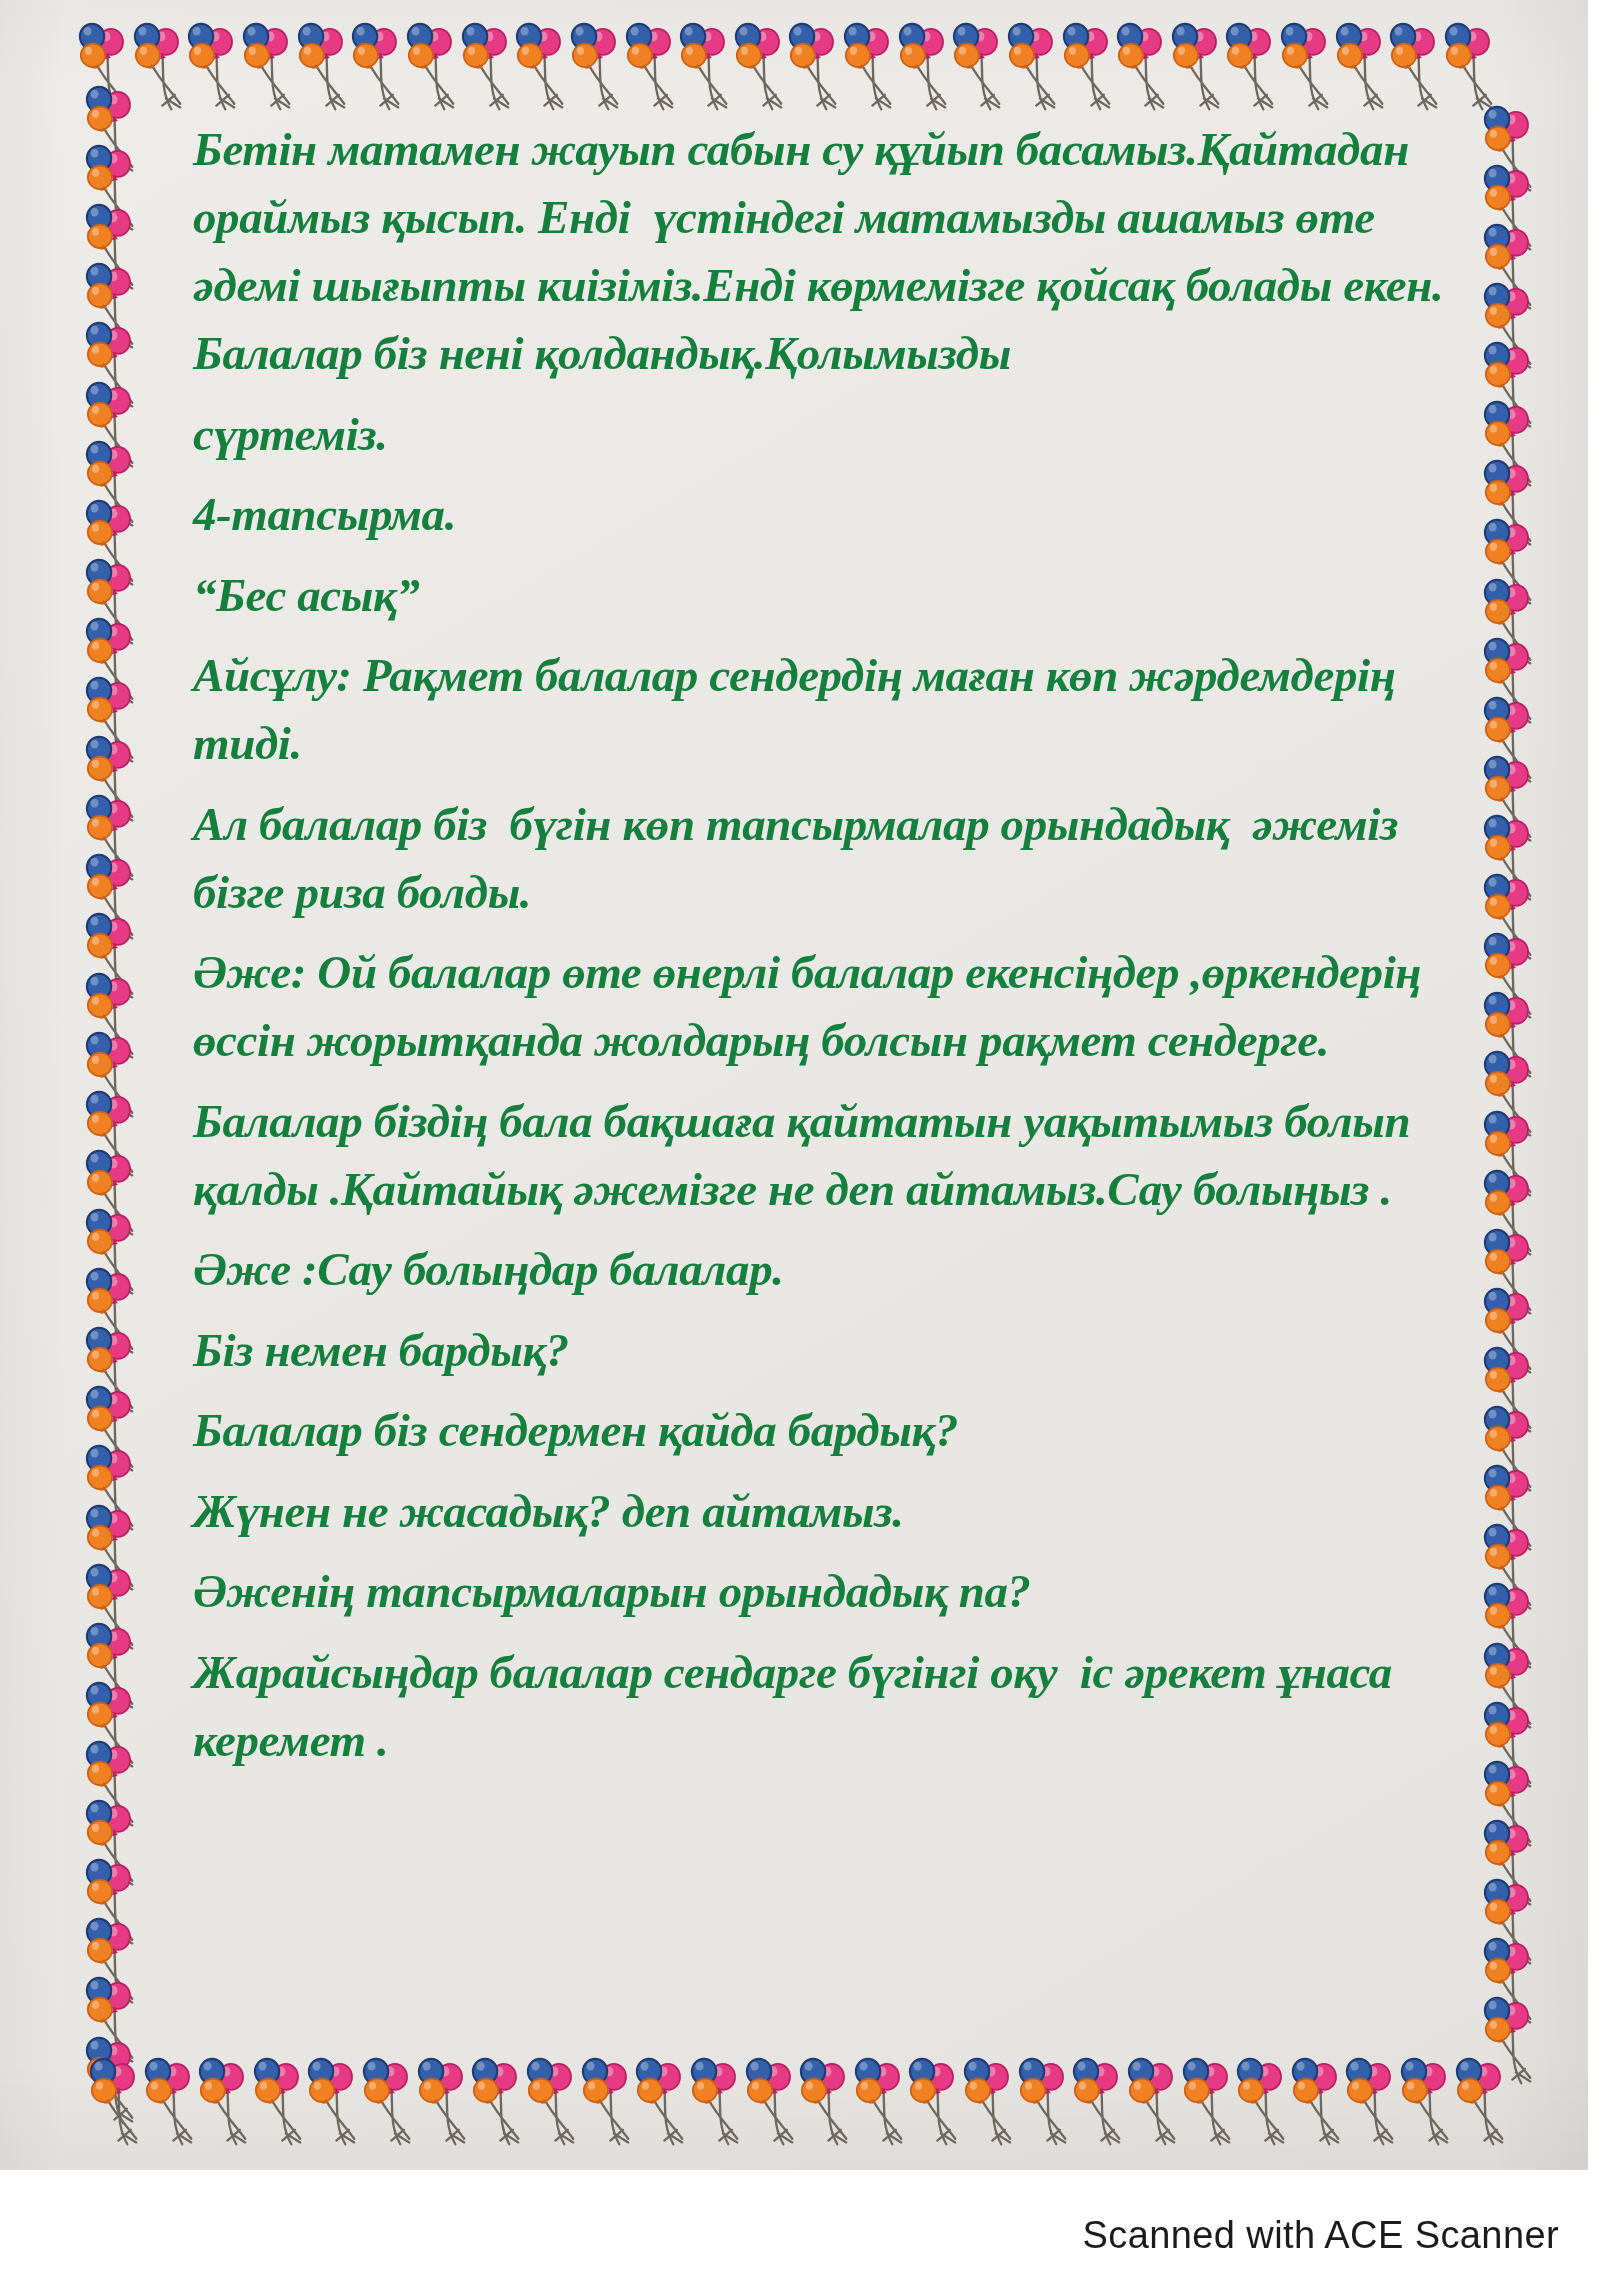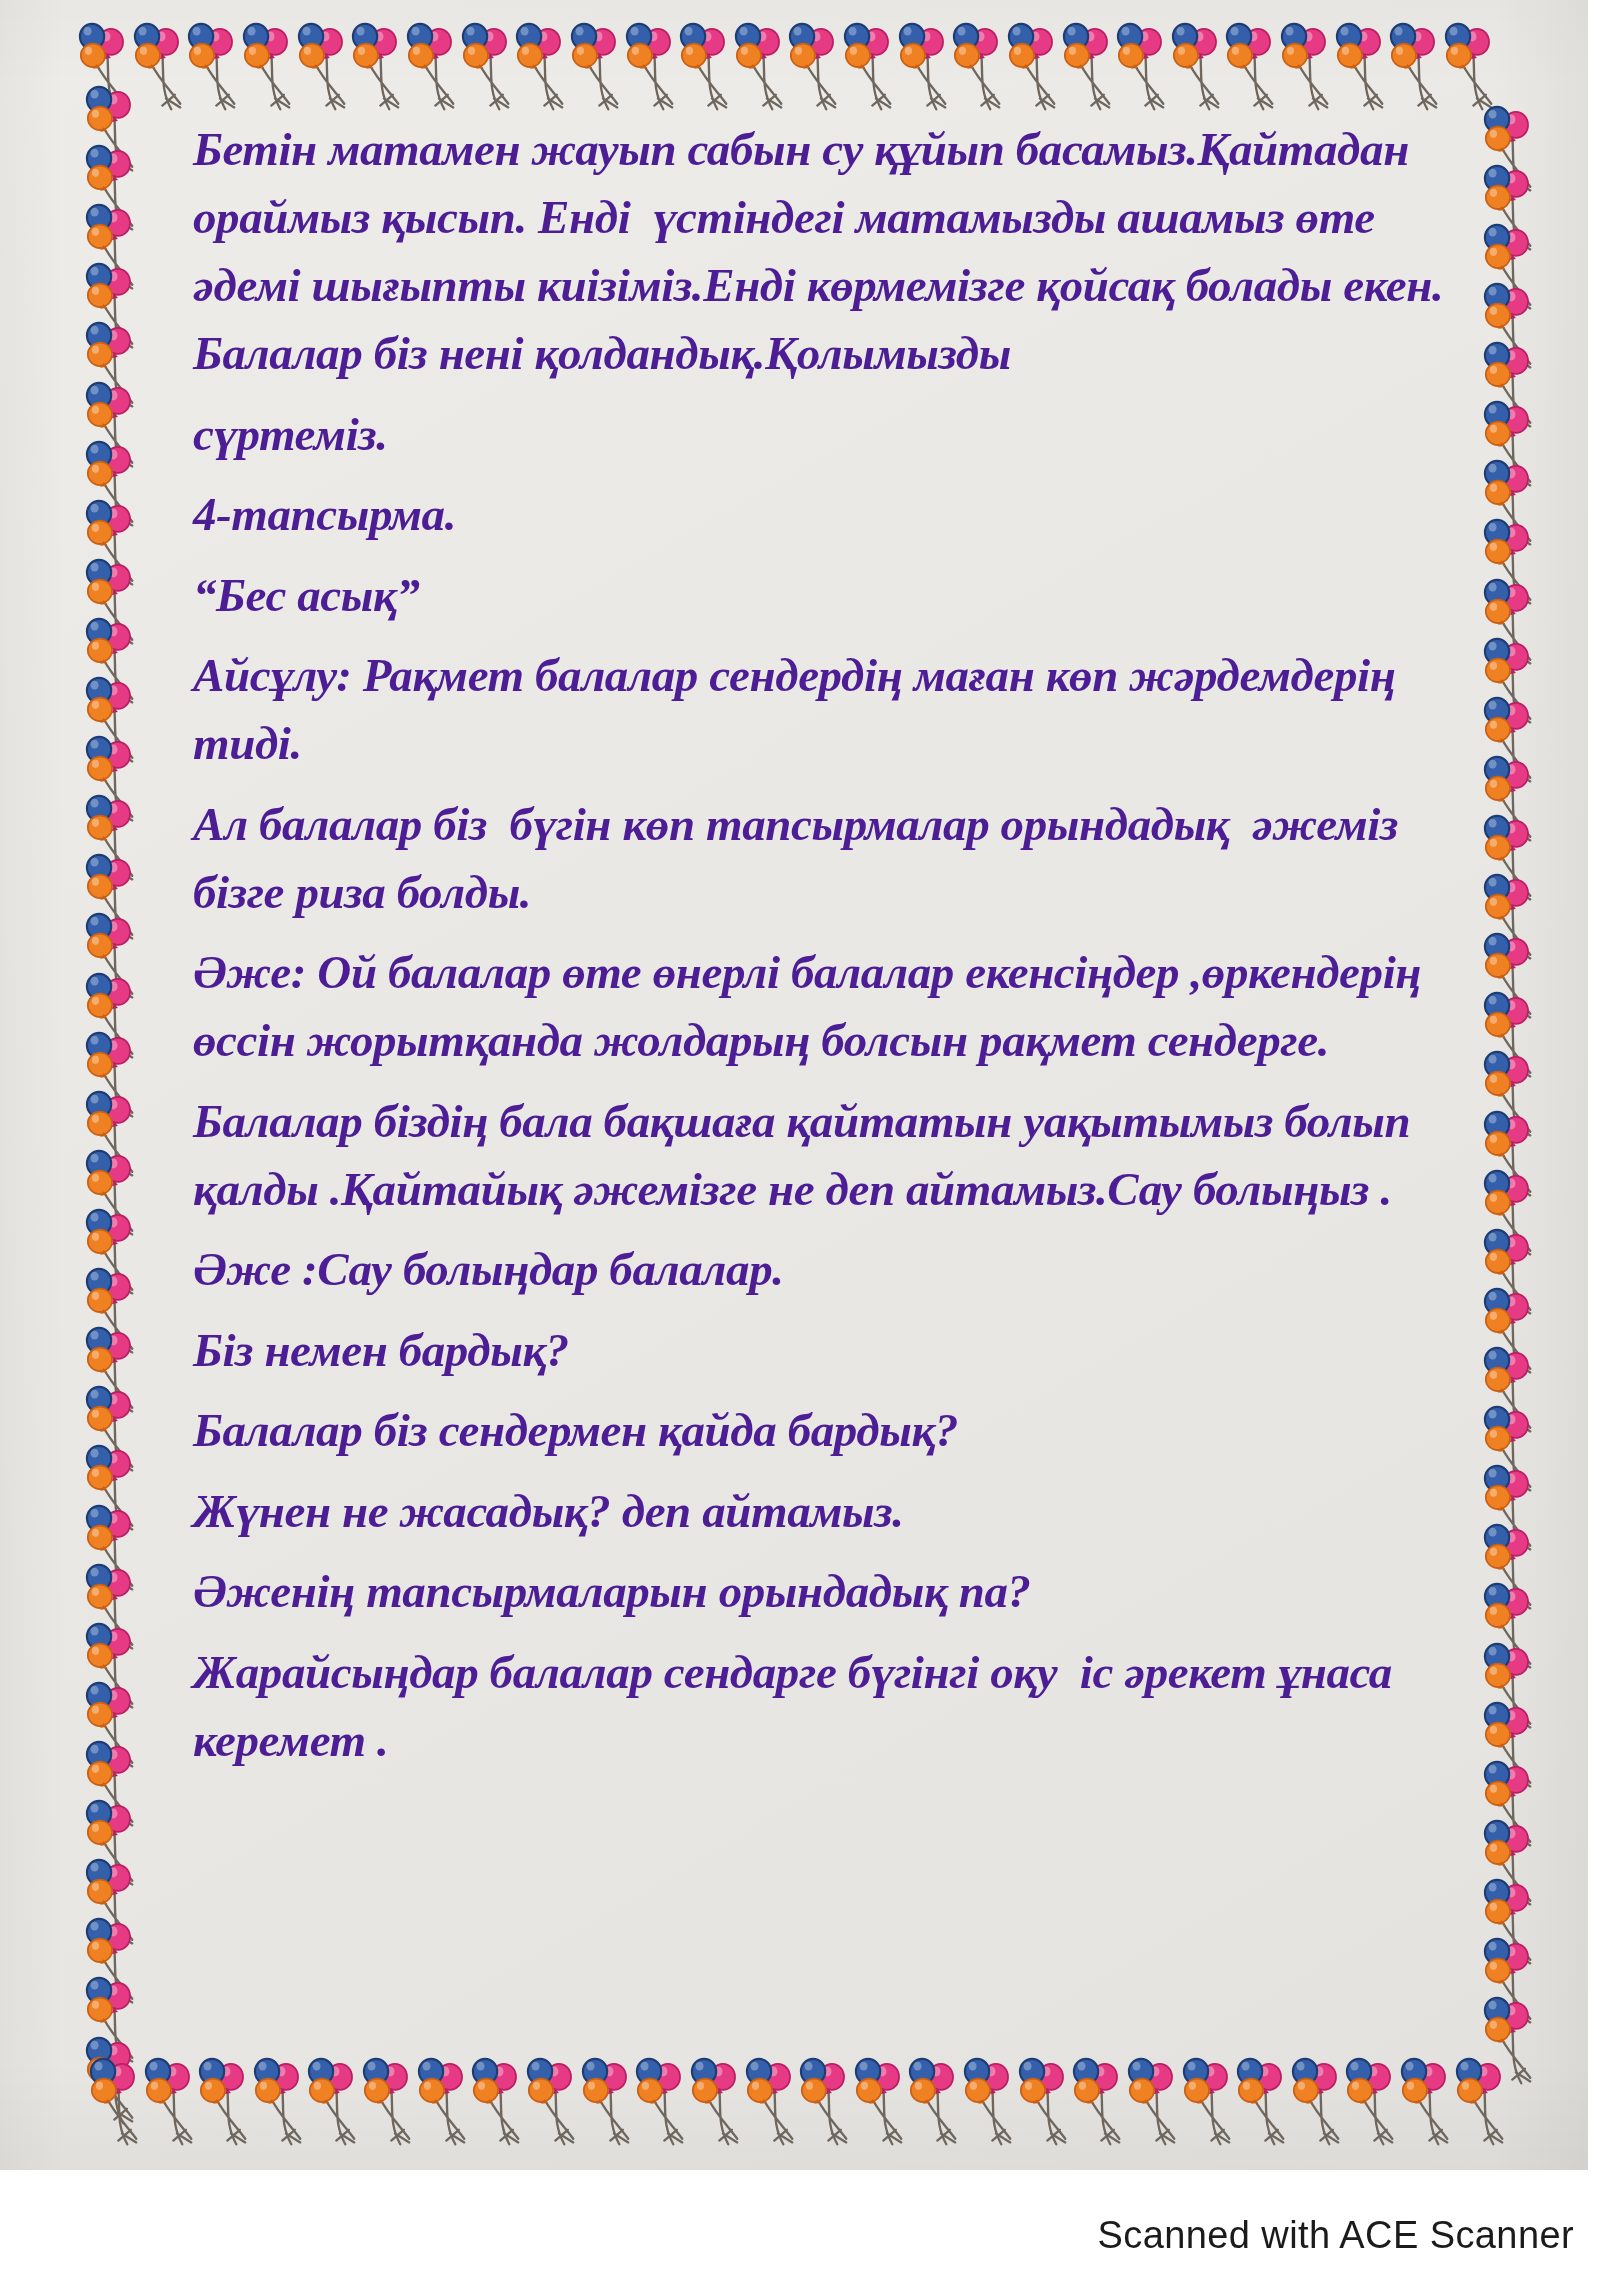--- a/index.html
+++ b/index.html
@@ -32,35 +32,35 @@
   }
   .balloon {
     position: absolute;
     width: 70px; height: 97px;
     overflow: visible;
   }
   #text-block {
     position: absolute;
     left: 193px; top: 115px;
     width: 1361px;
-    color: #4c1d95;
+    color: #15803d;
   }
   .para {
     font-family: "Liberation Serif", serif;
     font-weight: bold;
     font-style: italic;
     font-size: 47px;
     line-height: 68px;
     margin: 0 0 12.5px 0;
     white-space: pre-wrap;
     letter-spacing: -0.4px;
   }
   #watermark {
     position: absolute;
-    right: 47px; top: 2214px;
+    right: 62px; top: 2214px;
     font-family: "Liberation Sans", sans-serif;
     font-size: 38px;
     color: #1b1b1b;
     letter-spacing: 0.4px;
   }
   svg.defs-holder { position: absolute; width: 0; height: 0; }
 </style>
 </head>
 <body>
 

